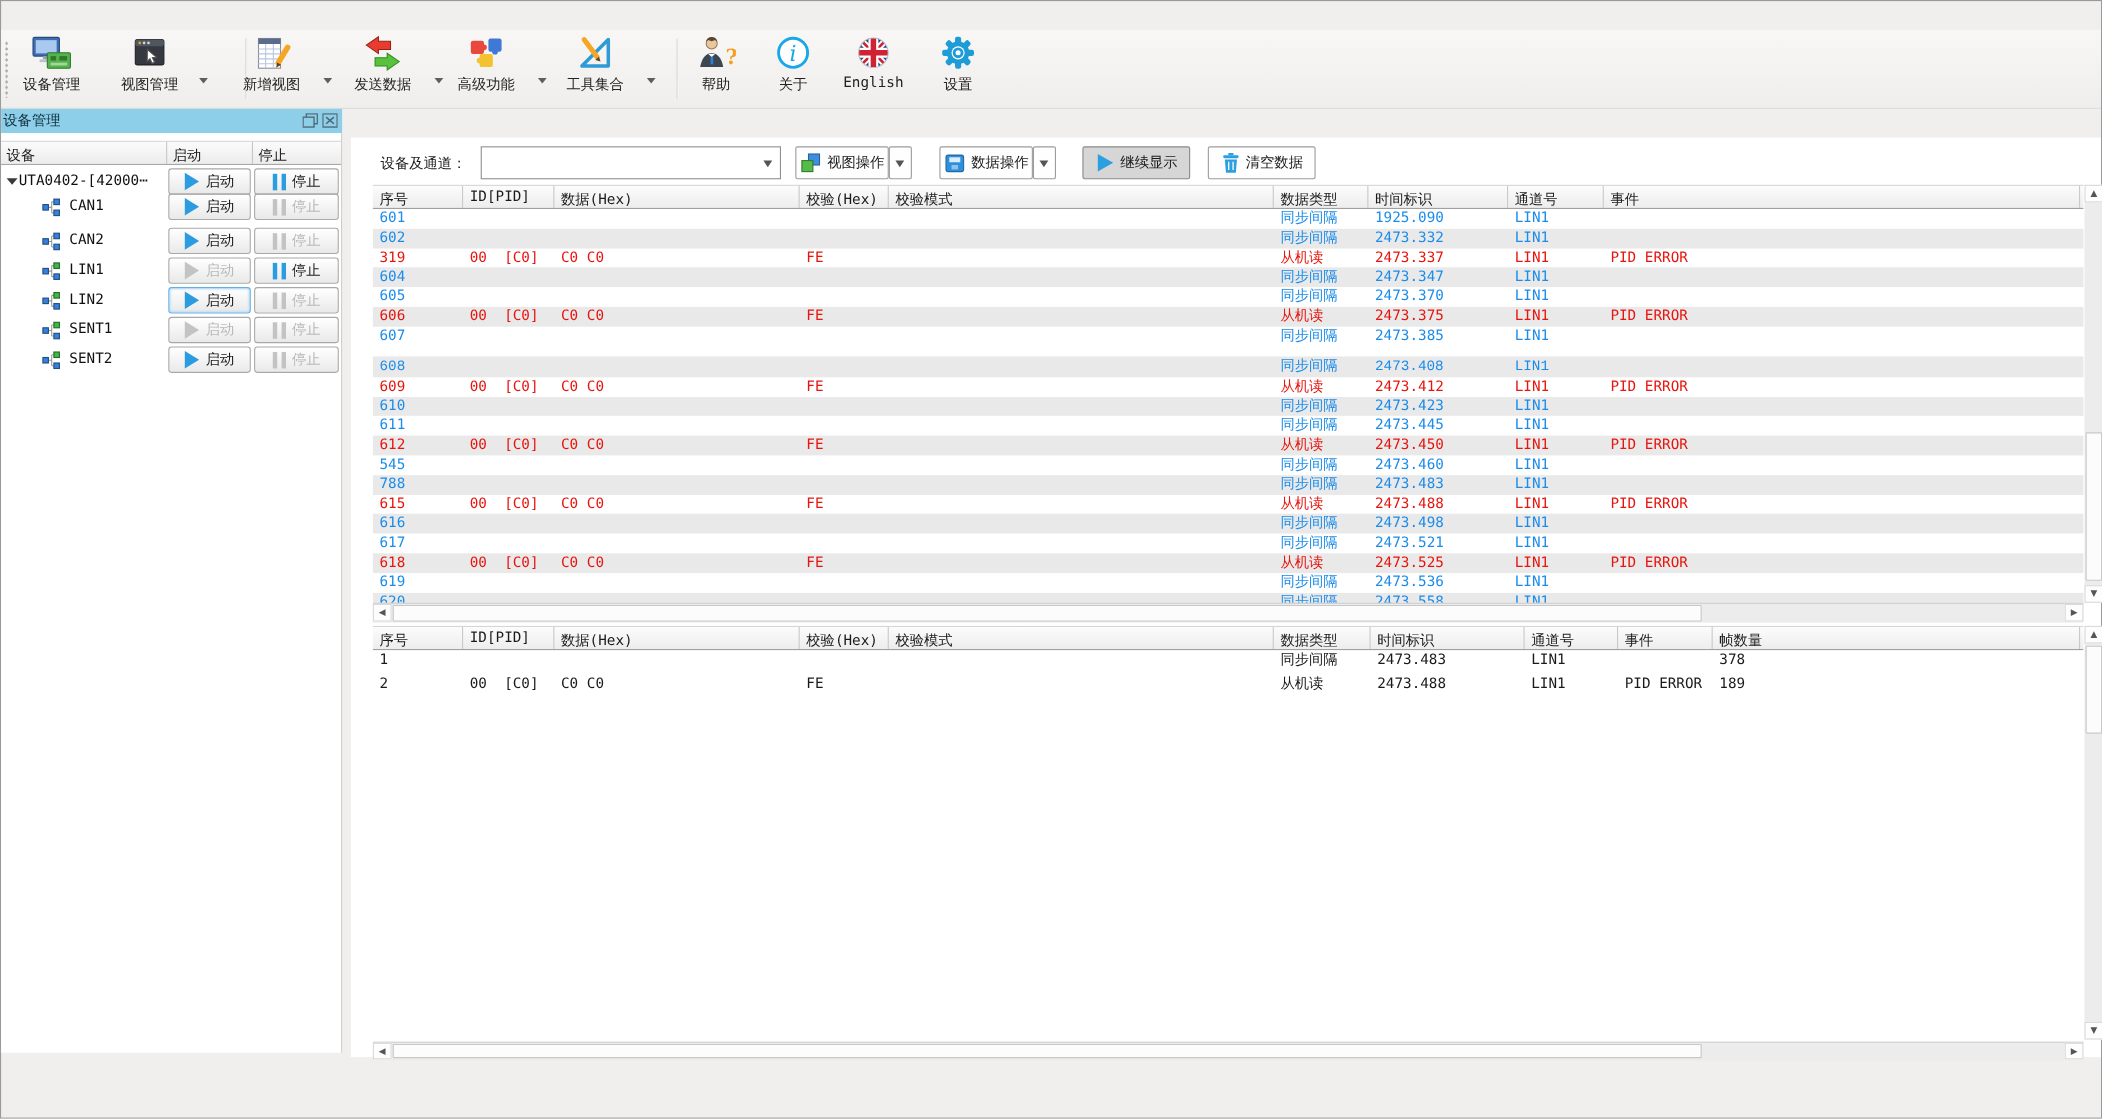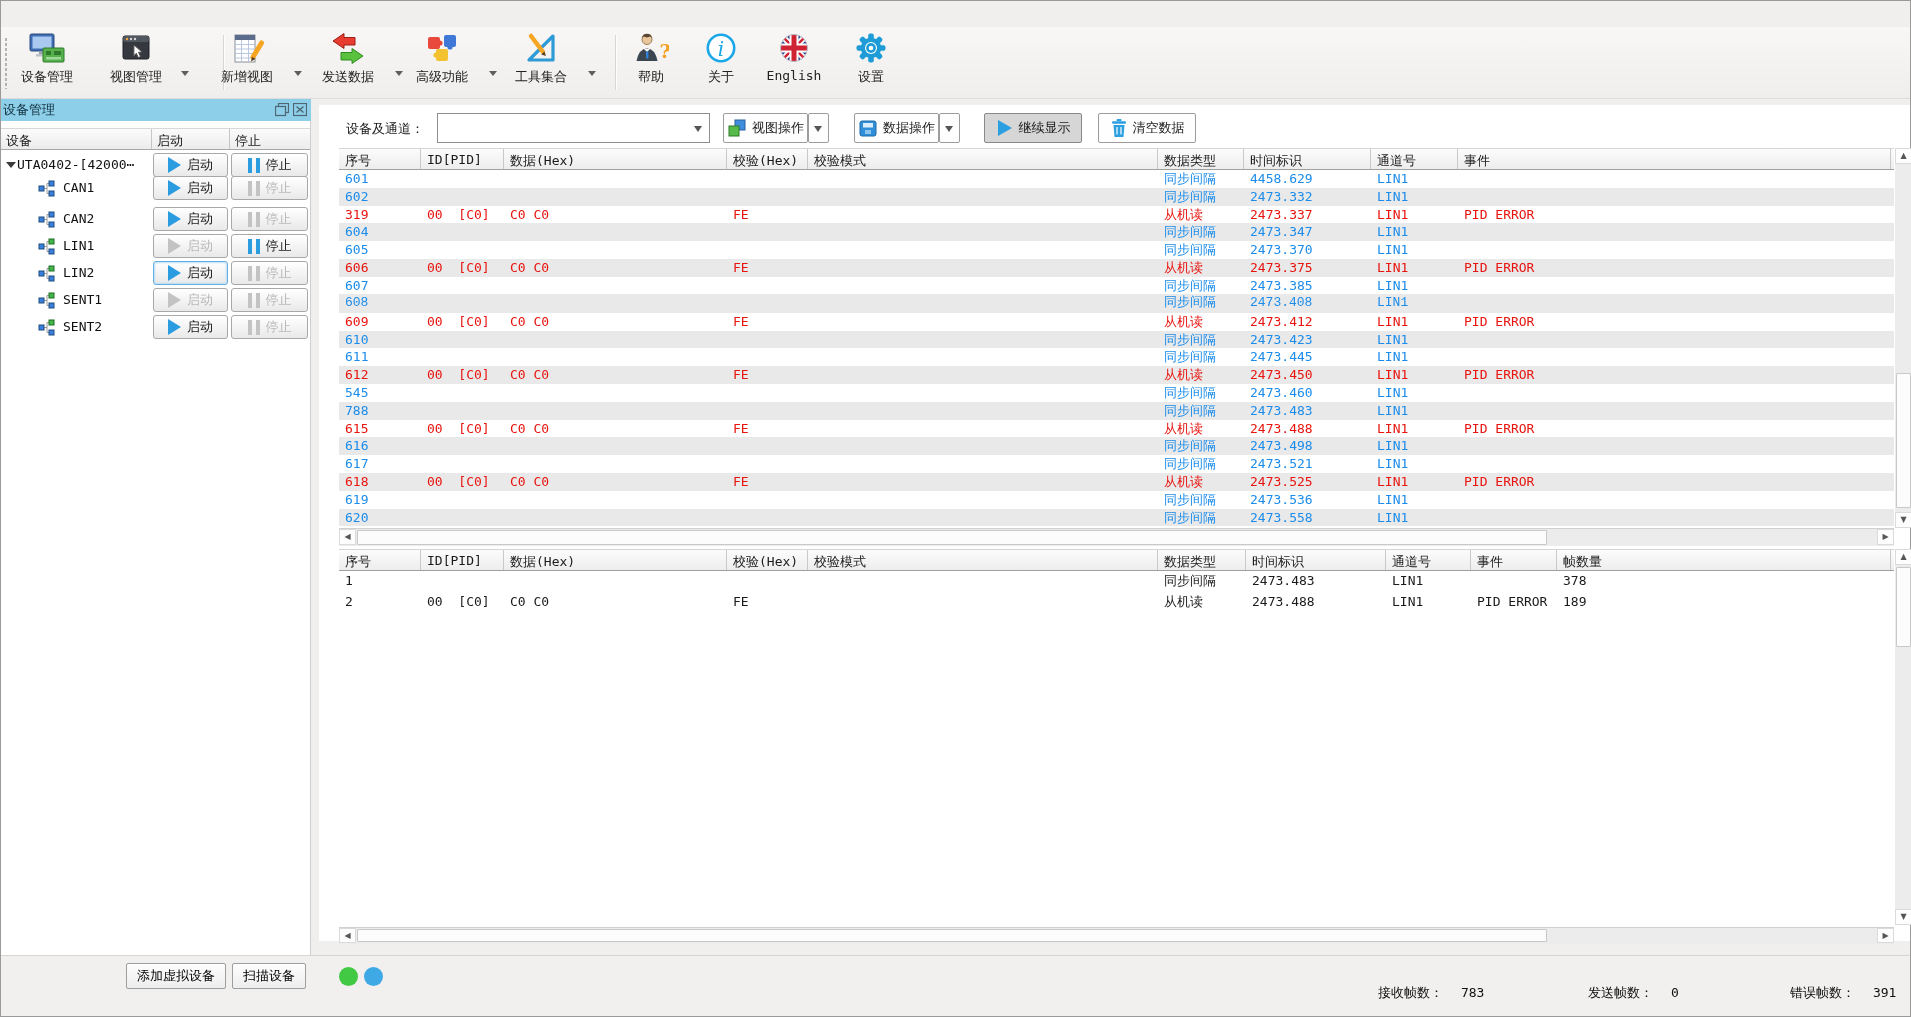--- a/index.html
+++ b/index.html
@@ -47,21 +47,21 @@
   .sbtn.start{left:152px;width:75px;}
   .sbtn.stop{left:230px;width:77px;}
   .sbtn.off{color:#b8b8b8;}
   .sbtn.focus{border-color:#64aee6;box-shadow:0 0 2px 1px #bcdcf3 inset;}
   .play{width:0;height:0;border-left:13px solid #2b9ce0;border-top:8px solid transparent;border-bottom:8px solid transparent;}
   .off .play{border-left-color:#c3c3c3;}
   .pause{width:12px;height:15px;border-left:4.5px solid #2b9ce0;border-right:4.5px solid #2b9ce0;box-sizing:border-box;}
   .off .pause{border-color:#c3c3c3;}
 
   
-  .main-panel{position:absolute;left:318px;top:104px;right:0;height:836px;background:#fff;padding-left:10px;}
+  .main-panel{position:absolute;left:318px;top:124px;right:0;height:836px;background:#fff;padding-left:10px;}
   .ctl-label{position:absolute;left:27px;top:15px;}
   .combobox{position:absolute;left:118px;top:8px;width:273px;height:30px;border:1px solid #8f8f8f;background:#fff;box-sizing:border-box;
             line-height:28px;padding-left:7px;white-space:pre;}
   .cb-arrow{position:absolute;right:7px;top:12px;width:0;height:0;border:4.5px solid transparent;border-top:6px solid #555;}
   .vbtn{position:absolute;top:8px;height:30px;border:1px solid #9c9c9c;border-radius:2px;background:#fefefe;
         display:flex;align-items:center;justify-content:center;gap:5px;font-size:13px;box-sizing:border-box;}
   .vbtn.pressed{background:#d6d6d6;border-color:#898989;}
   .ddbtn{position:absolute;top:8px;width:21px;height:30px;border:1px solid #9c9c9c;border-radius:2px;background:#fefefe;box-sizing:border-box;}
   .ddbtn:after{content:"";position:absolute;left:5px;top:12px;border:4.5px solid transparent;border-top:6px solid #555;}
 
@@ -426,21 +426,21 @@
           <div class="hcell" style="width: 87px;">通道号</div>
           <div class="hcell" style="width: 433px;">事件</div>
         </div>
         <div class="t-row c-blue" style="height: 17.8px; line-height: 17.8px;">
           <div class="tcell" style="width: 82px;">601</div>
           <div class="tcell" style="width: 83px;"></div>
           <div class="tcell" style="width: 223px;"></div>
           <div class="tcell" style="width: 81px;"></div>
           <div class="tcell" style="width: 350px;"></div>
           <div class="tcell" style="width: 86px;">同步间隔</div>
-          <div class="tcell" style="width: 127px;">4458.629</div>
+          <div class="tcell" style="width: 127px;">1925.090</div>
           <div class="tcell" style="width: 87px;">LIN1</div>
           <div class="tcell" style="width: 433px;"></div>
         </div>
         <div class="t-row alt c-blue" style="height: 17.8px; line-height: 17.8px;">
           <div class="tcell" style="width: 82px;">602</div>
           <div class="tcell" style="width: 83px;"></div>
           <div class="tcell" style="width: 223px;"></div>
           <div class="tcell" style="width: 81px;"></div>
           <div class="tcell" style="width: 350px;"></div>
           <div class="tcell" style="width: 86px;">同步间隔</div>
@@ -485,21 +485,21 @@
           <div class="tcell" style="width: 82px;">606</div>
           <div class="tcell" style="width: 83px;">00  [C0]</div>
           <div class="tcell" style="width: 223px;">C0 C0</div>
           <div class="tcell" style="width: 81px;">FE</div>
           <div class="tcell" style="width: 350px;"></div>
           <div class="tcell" style="width: 86px;">从机读</div>
           <div class="tcell" style="width: 127px;">2473.375</div>
           <div class="tcell" style="width: 87px;">LIN1</div>
           <div class="tcell" style="width: 433px;">PID ERROR</div>
         </div>
-        <div class="t-row c-blue" style="height: 17px; line-height: 17.8px;">
+        <div class="t-row c-blue" style="height: 27px; line-height: 17.8px;">
           <div class="tcell" style="width: 82px;">607</div>
           <div class="tcell" style="width: 83px;"></div>
           <div class="tcell" style="width: 223px;"></div>
           <div class="tcell" style="width: 81px;"></div>
           <div class="tcell" style="width: 350px;"></div>
           <div class="tcell" style="width: 86px;">同步间隔</div>
           <div class="tcell" style="width: 127px;">2473.385</div>
           <div class="tcell" style="width: 87px;">LIN1</div>
           <div class="tcell" style="width: 433px;"></div>
         </div>
@@ -705,28 +705,13 @@
       <div class="sb-ar" style="left:0;bottom:0">▼</div>
     </div>
 
     <div class="sb" style="left:20px;top:822px;width:1555px;height:16px;border-top:1px solid #d0d0d0">
       <div class="sb-ar" style="left:0;top:0;height:15px">◀</div>
       <div class="sb-th" style="left:18px;top:1px;width:1190px;height:13px"></div>
       <div class="sb-ar" style="right:0;top:0;height:15px">▶</div>
     </div>
   </div>
 
-  <div class="statusbar">
-    <button class="stbtn" style="left:125px">添加虚拟设备</button>
-    <button class="stbtn" style="left:231px">扫描设备</button>
-    <div class="dot" style="left:338px;background:#41c943"></div>
-    <div class="dot" style="left:363px;background:#3fa9e6"></div>
-    <div class="counter" style="left:1330px">
-      <span>接收帧数：</span><span class="val">783</span>
-    </div>
-    <div class="counter" style="left:1540px">
-      <span>发送帧数：</span><span class="val">0</span>
-    </div>
-    <div class="counter" style="left:1742px">
-      <span>错误帧数：</span><span class="val">391</span>
-    </div>
-  </div>
 </div>
 
 </body></html>

